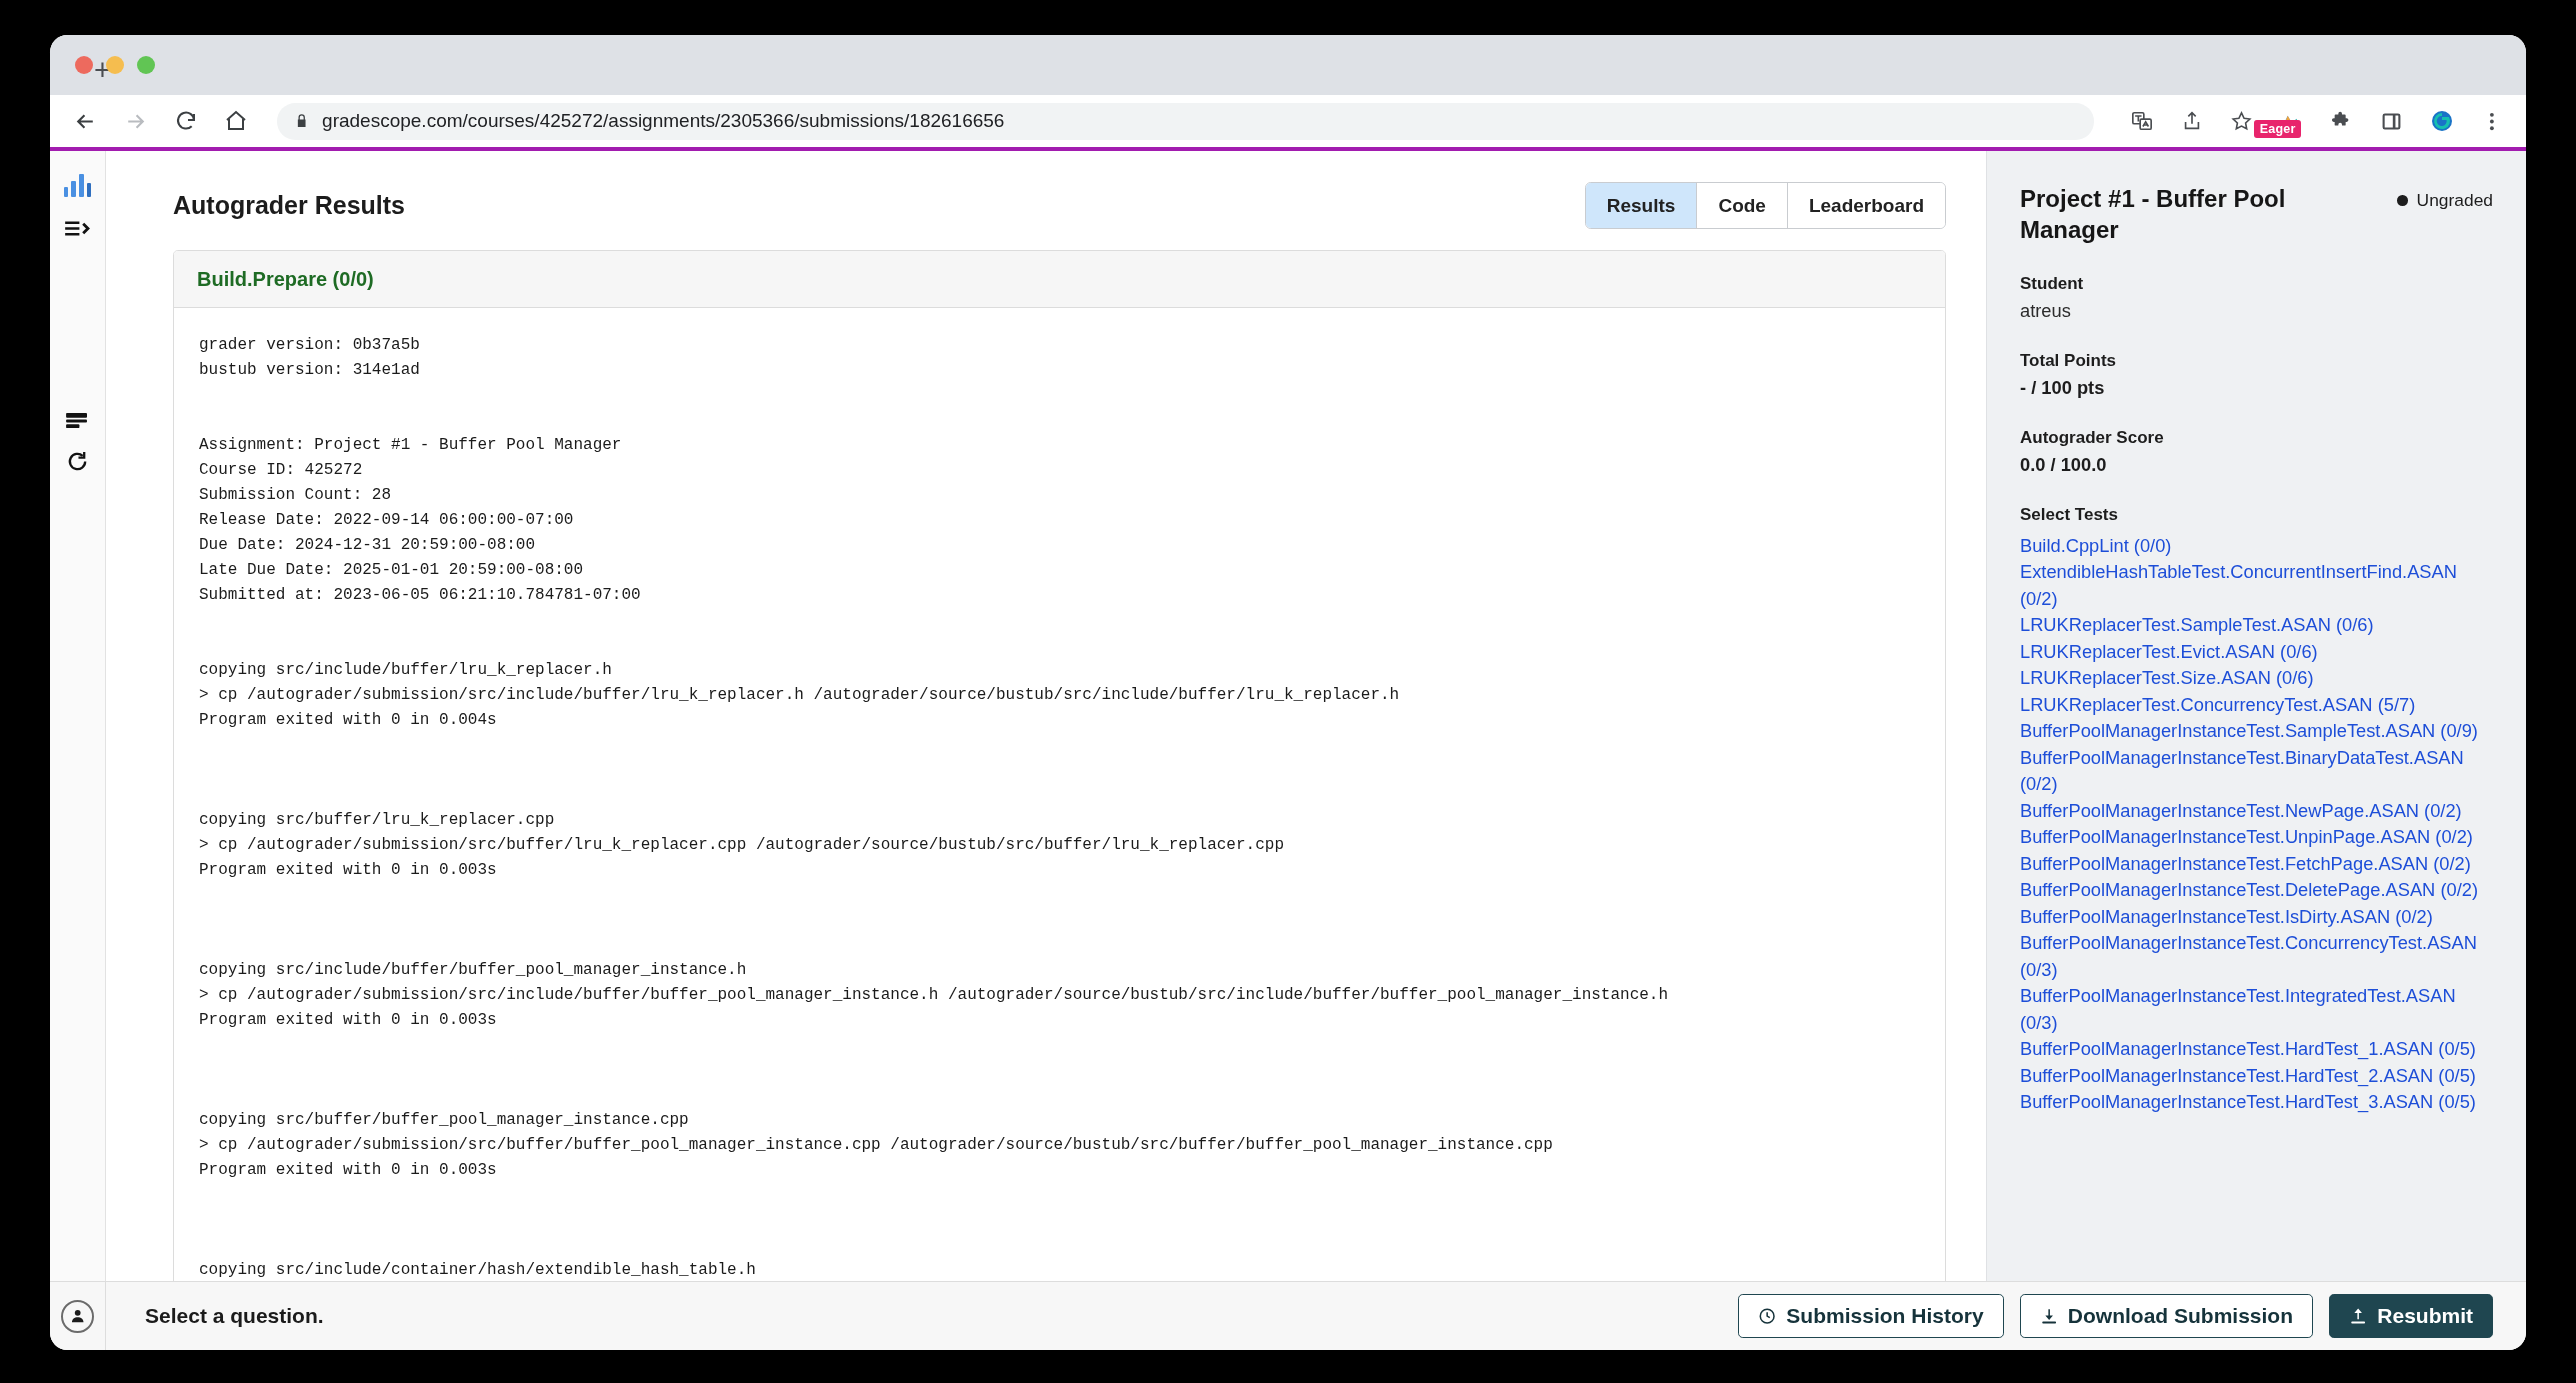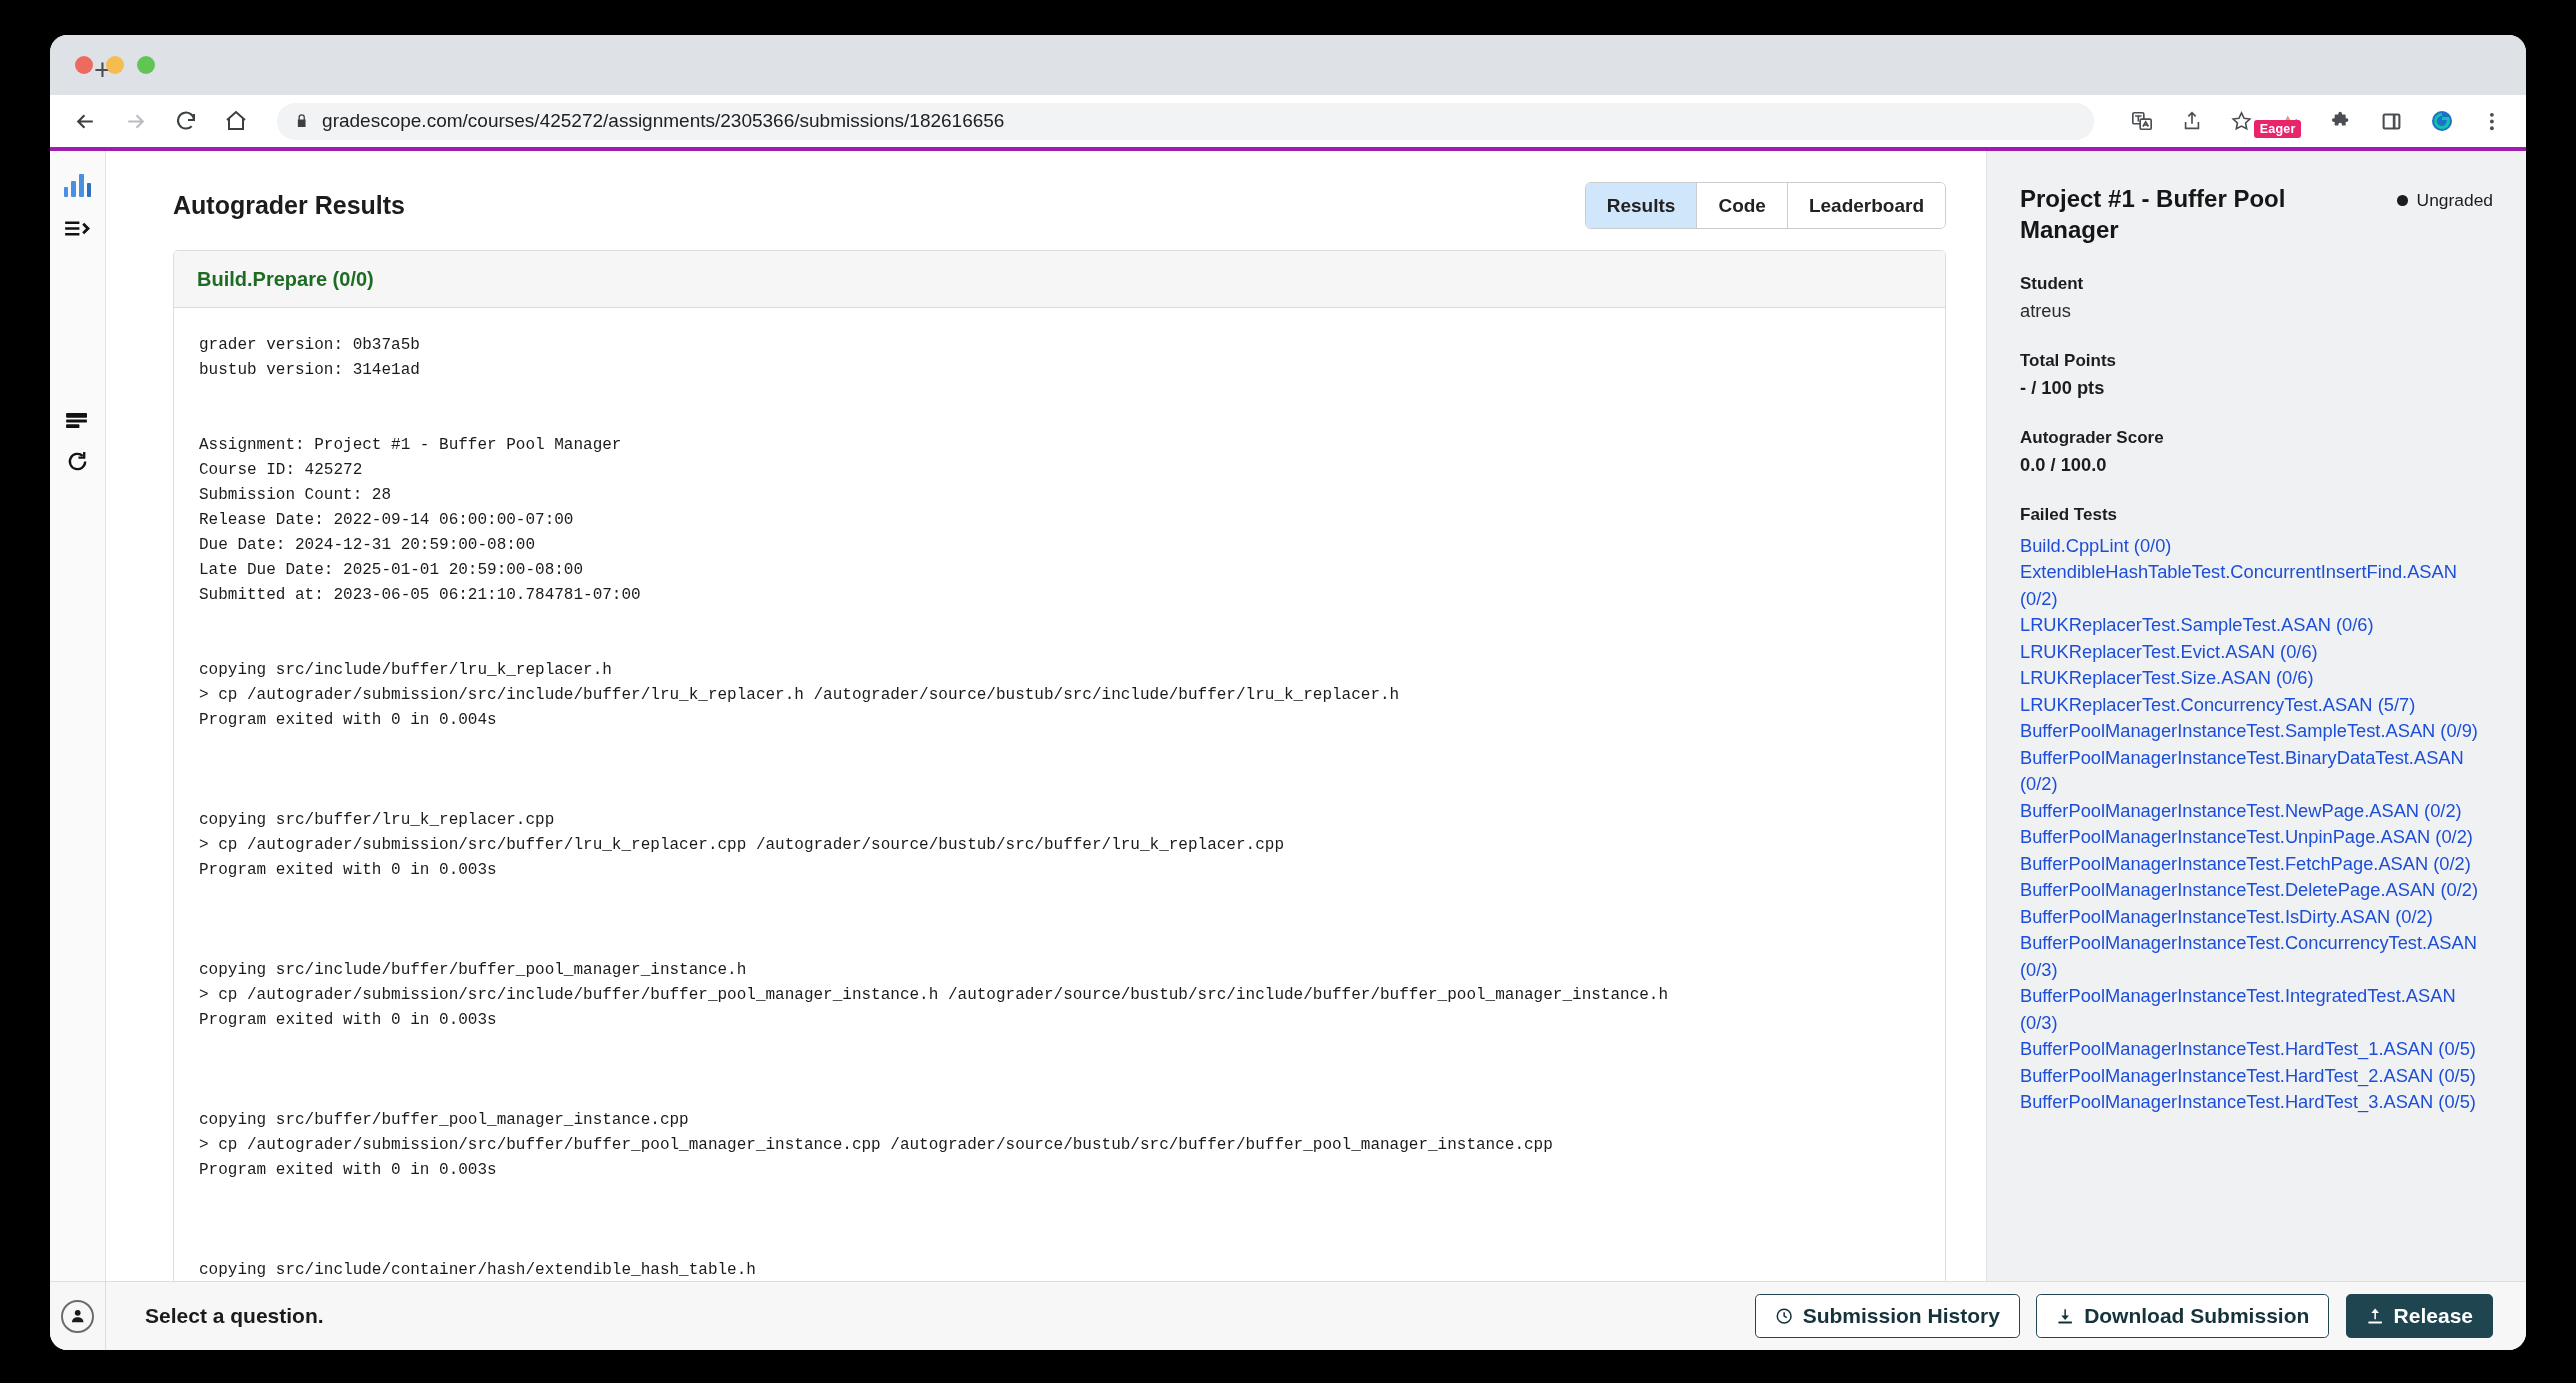--- a/index.html
+++ b/index.html
@@ -429,21 +429,21 @@
         <div class="sb-label">Total Points</div>
         <div class="sb-value bold">- / 100 pts</div>
       </div>
 
       <div class="sb-block">
         <div class="sb-label">Autograder Score</div>
         <div class="sb-value bold">0.0 / 100.0</div>
       </div>
 
       <div class="sb-block">
-        <div class="sb-label">Failed Tests</div>
+        <div class="sb-label">Select Tests</div>
         <div class="failed-list" id="failed-list">
             <a class="failed-item">Build.CppLint (0/0)</a>
             <a class="failed-item">ExtendibleHashTableTest.ConcurrentInsertFind.ASAN (0/2)</a>
             <a class="failed-item">LRUKReplacerTest.SampleTest.ASAN (0/6)</a>
             <a class="failed-item">LRUKReplacerTest.Evict.ASAN (0/6)</a>
             <a class="failed-item">LRUKReplacerTest.Size.ASAN (0/6)</a>
             <a class="failed-item">LRUKReplacerTest.ConcurrencyTest.ASAN (5/7)</a>
             <a class="failed-item">BufferPoolManagerInstanceTest.SampleTest.ASAN (0/9)</a>
             <a class="failed-item">BufferPoolManagerInstanceTest.BinaryDataTest.ASAN (0/2)</a>
             <a class="failed-item">BufferPoolManagerInstanceTest.NewPage.ASAN (0/2)</a>
@@ -490,19 +490,19 @@
         </span>
         <span>Download Submission</span>
       </div>
       <div class="btn primary">
         <span>
           <svg class="svgicon" width="18.3" height="18.3" viewBox="0 0 24 24" fill="currentColor">
               <path d="M12 2l5 6h-4v8h-2V8H7z"></path>
               <rect x="3" y="19" width="18" height="2.5" rx="1"></rect>
             </svg>
         </span>
-        <span>Release</span>
+        <span>Resubmit</span>
       </div>
     </div>
   </div>
 
 </div>
 
 
 </body></html>

